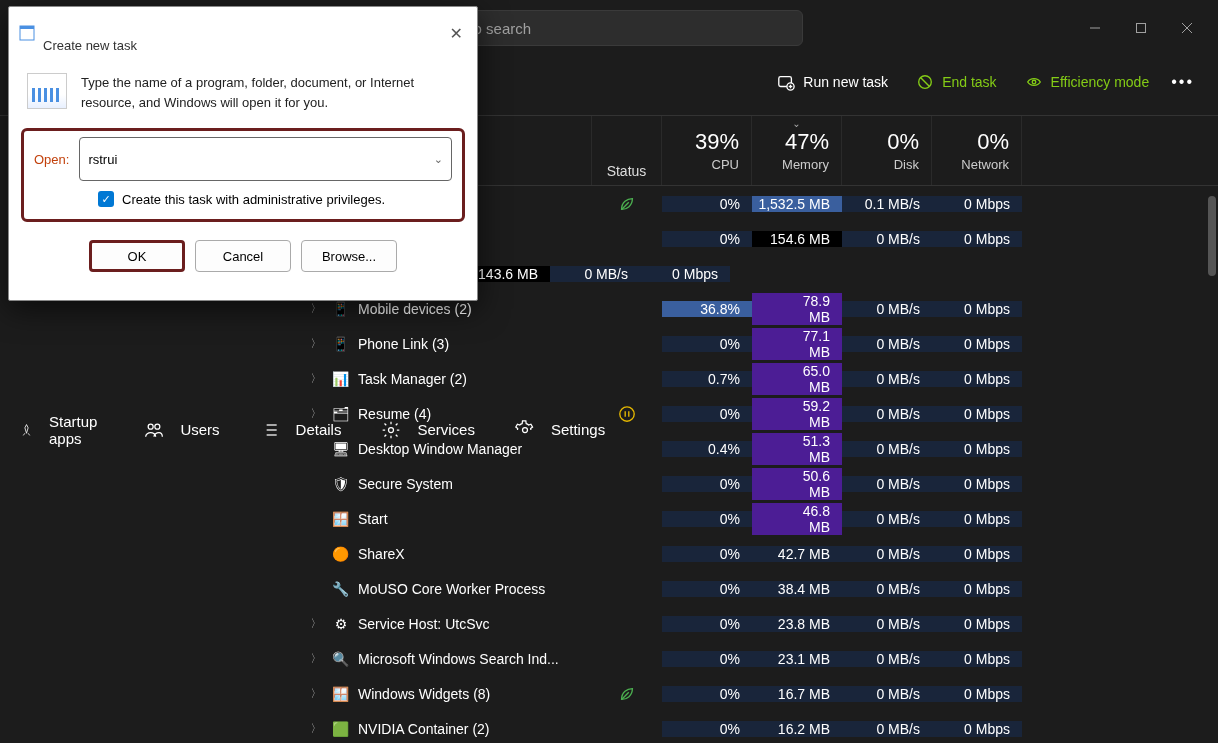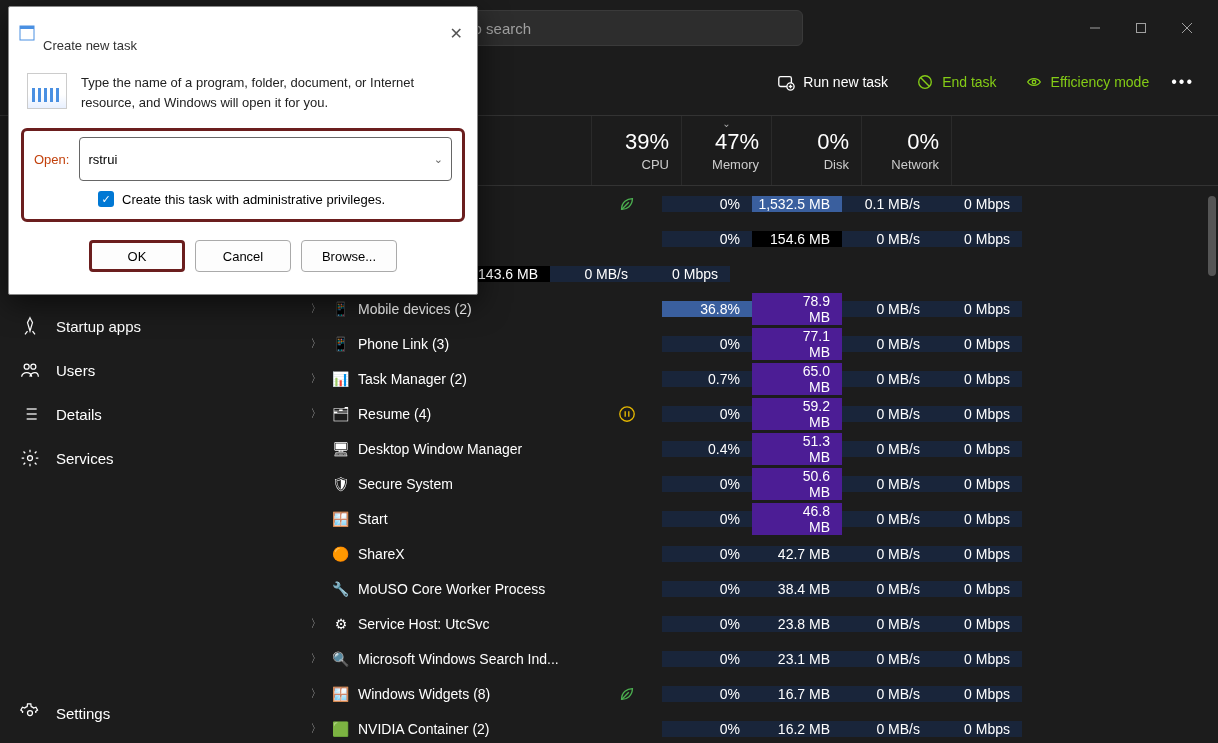--- a/index.html
+++ b/index.html
@@ -13,21 +13,21 @@
 .win-btn { width: 46px; height: 32px; display: flex; align-items: center; justify-content: center; color: #a0a0a0; cursor: pointer; }
 
 .toolbar { height: 60px; display: flex; align-items: center; padding: 0 16px 8px 16px; border-bottom: 1px solid #333; }
 .toolbar-spacer { flex: 1; }
 .toolbar-btn { display: flex; align-items: center; gap: 8px; padding: 8px 14px; color: #fff; font-size: 14px; border-radius: 6px; cursor: pointer; }
 .toolbar-btn.disabled { color: #84cc16; cursor: default; }
 .toolbar-btn svg { width: 18px; height: 18px; }
 .more-btn { padding: 8px; color: #fff; cursor: pointer; letter-spacing: 2px; }
 
 .body-row { display: flex; flex: 1; overflow: hidden; }
-.sidebar { width: 300px; display: flex; flex-direction: column; padding: 8px 0; }
+.sidebar { width: 300px; display: flex; padding: 8px 0; }
 .side-item { display: flex; align-items: center; gap: 16px; padding: 12px 20px; font-size: 15px; color: #fff; cursor: pointer; }
 .side-item svg { width: 20px; height: 20px; stroke: #fff; fill: none; }
 .side-spacer { flex: 1; }
 
 .content { flex: 1; display: flex; flex-direction: column; overflow: hidden; position: relative; }
 .table-header { display: flex; height: 70px; border-bottom: 1px solid #333; background: #1c1c1c; }
 .th { display: flex; flex-direction: column; justify-content: center; padding: 6px 12px; font-size: 14px; color: #ddd; border-right: 1px solid #2a2a2a; }
 .th-name { width: 292px; justify-content: flex-end; }
 .th-status { width: 70px; align-items: center; justify-content: flex-end;}
 .th-num { width: 90px; align-items: flex-end; }
@@ -59,21 +59,21 @@
 .dlg-run-icon { width: 40px; height: 36px; border: 1px solid #ccc; background: linear-gradient(to bottom, #fff 60%, #e8f0ff); position:relative; flex-shrink:0; }
 .dlg-run-icon::after{ content:""; position:absolute; left:4px; right:4px; bottom:6px; height:14px; background: repeating-linear-gradient(90deg,#4a90e2 0 3px,transparent 3px 6px);}
 .dlg-desc { color: #222; line-height: 1.5; }
 .dlg-input-area { margin: 6px 12px 8px 12px; padding: 6px 10px 12px 10px; border: 3px solid #6b1e1e; border-radius: 6px; }
 .dlg-open-row { display: flex; align-items: center; gap: 10px; margin-bottom: 10px; }
 .dlg-open-label { font-size: 13px; color: #c2410c; }
 .dlg-combo { flex: 1; border: 1px solid #666; border-radius: 4px; height: 44px; display: flex; align-items: center; padding: 0 8px; justify-content: space-between; background:#fff;}
 .dlg-combo span:last-child{color:#666;font-size:11px;}
 .dlg-check-row { display: flex; align-items: center; gap: 8px; padding-left: 64px; font-size: 13px; }
 .dlg-checkbox { width: 16px; height: 16px; background: #0078d4; border-radius: 3px; display: flex; align-items: center; justify-content: center; color: #fff; font-size: 11px; }
-.dlg-buttons { display: flex; gap: 10px; padding: 10px 18px 22px 18px; justify-content: center; }
+.dlg-buttons { display: flex; gap: 10px; padding: 10px 18px 28px 18px; justify-content: center; }
 .dlg-btn { min-width: 96px; height: 32px; border: 1px solid #aaa; background: #fdfdfd; border-radius: 4px; font-size: 13px; cursor: pointer; display:flex;align-items:center;justify-content:center; }
 .dlg-btn.ok { border: 3px solid #6b1e1e; }
 
 .leaf-icon { width: 18px; height: 18px; }
 .paused-icon { width: 18px; height: 18px; }
 </style>
 </head>
 <body>
 
 <div class="app">
@@ -173,20 +173,23 @@
             <circle cx="12" cy="12" r="3"></circle>
             <path d="M19 12a7 7 0 0 0-.2-1.7l2.3-1.8-2-3.5-2.8 1a7 7 0 0 0-2.9-1.7L13 1h-4l-.4 3.3a7 7 0 0 0-2.9 1.7l-2.8-1-2 3.5 2.3 1.8A7 7 0 0 0 3 12"></path>
           </svg>
         <span>Settings</span>
       </div>
     </div>
 
     <div class="content">
       <div class="table-header">
         <div class="th th-name"></div>
+        <div class="th th-status">
+            <span>Status</span>
+          </div>
         <div class="th th-num">
           <span class="pct">39%</span>
           <span class="lbl">CPU</span>
         </div>
         <div class="th th-num th-mem">
           <span class="sort-indicator">⌄</span>
           <span class="pct">47%</span>
           <span class="lbl">Memory</span>
         </div>
         <div class="th th-num">

